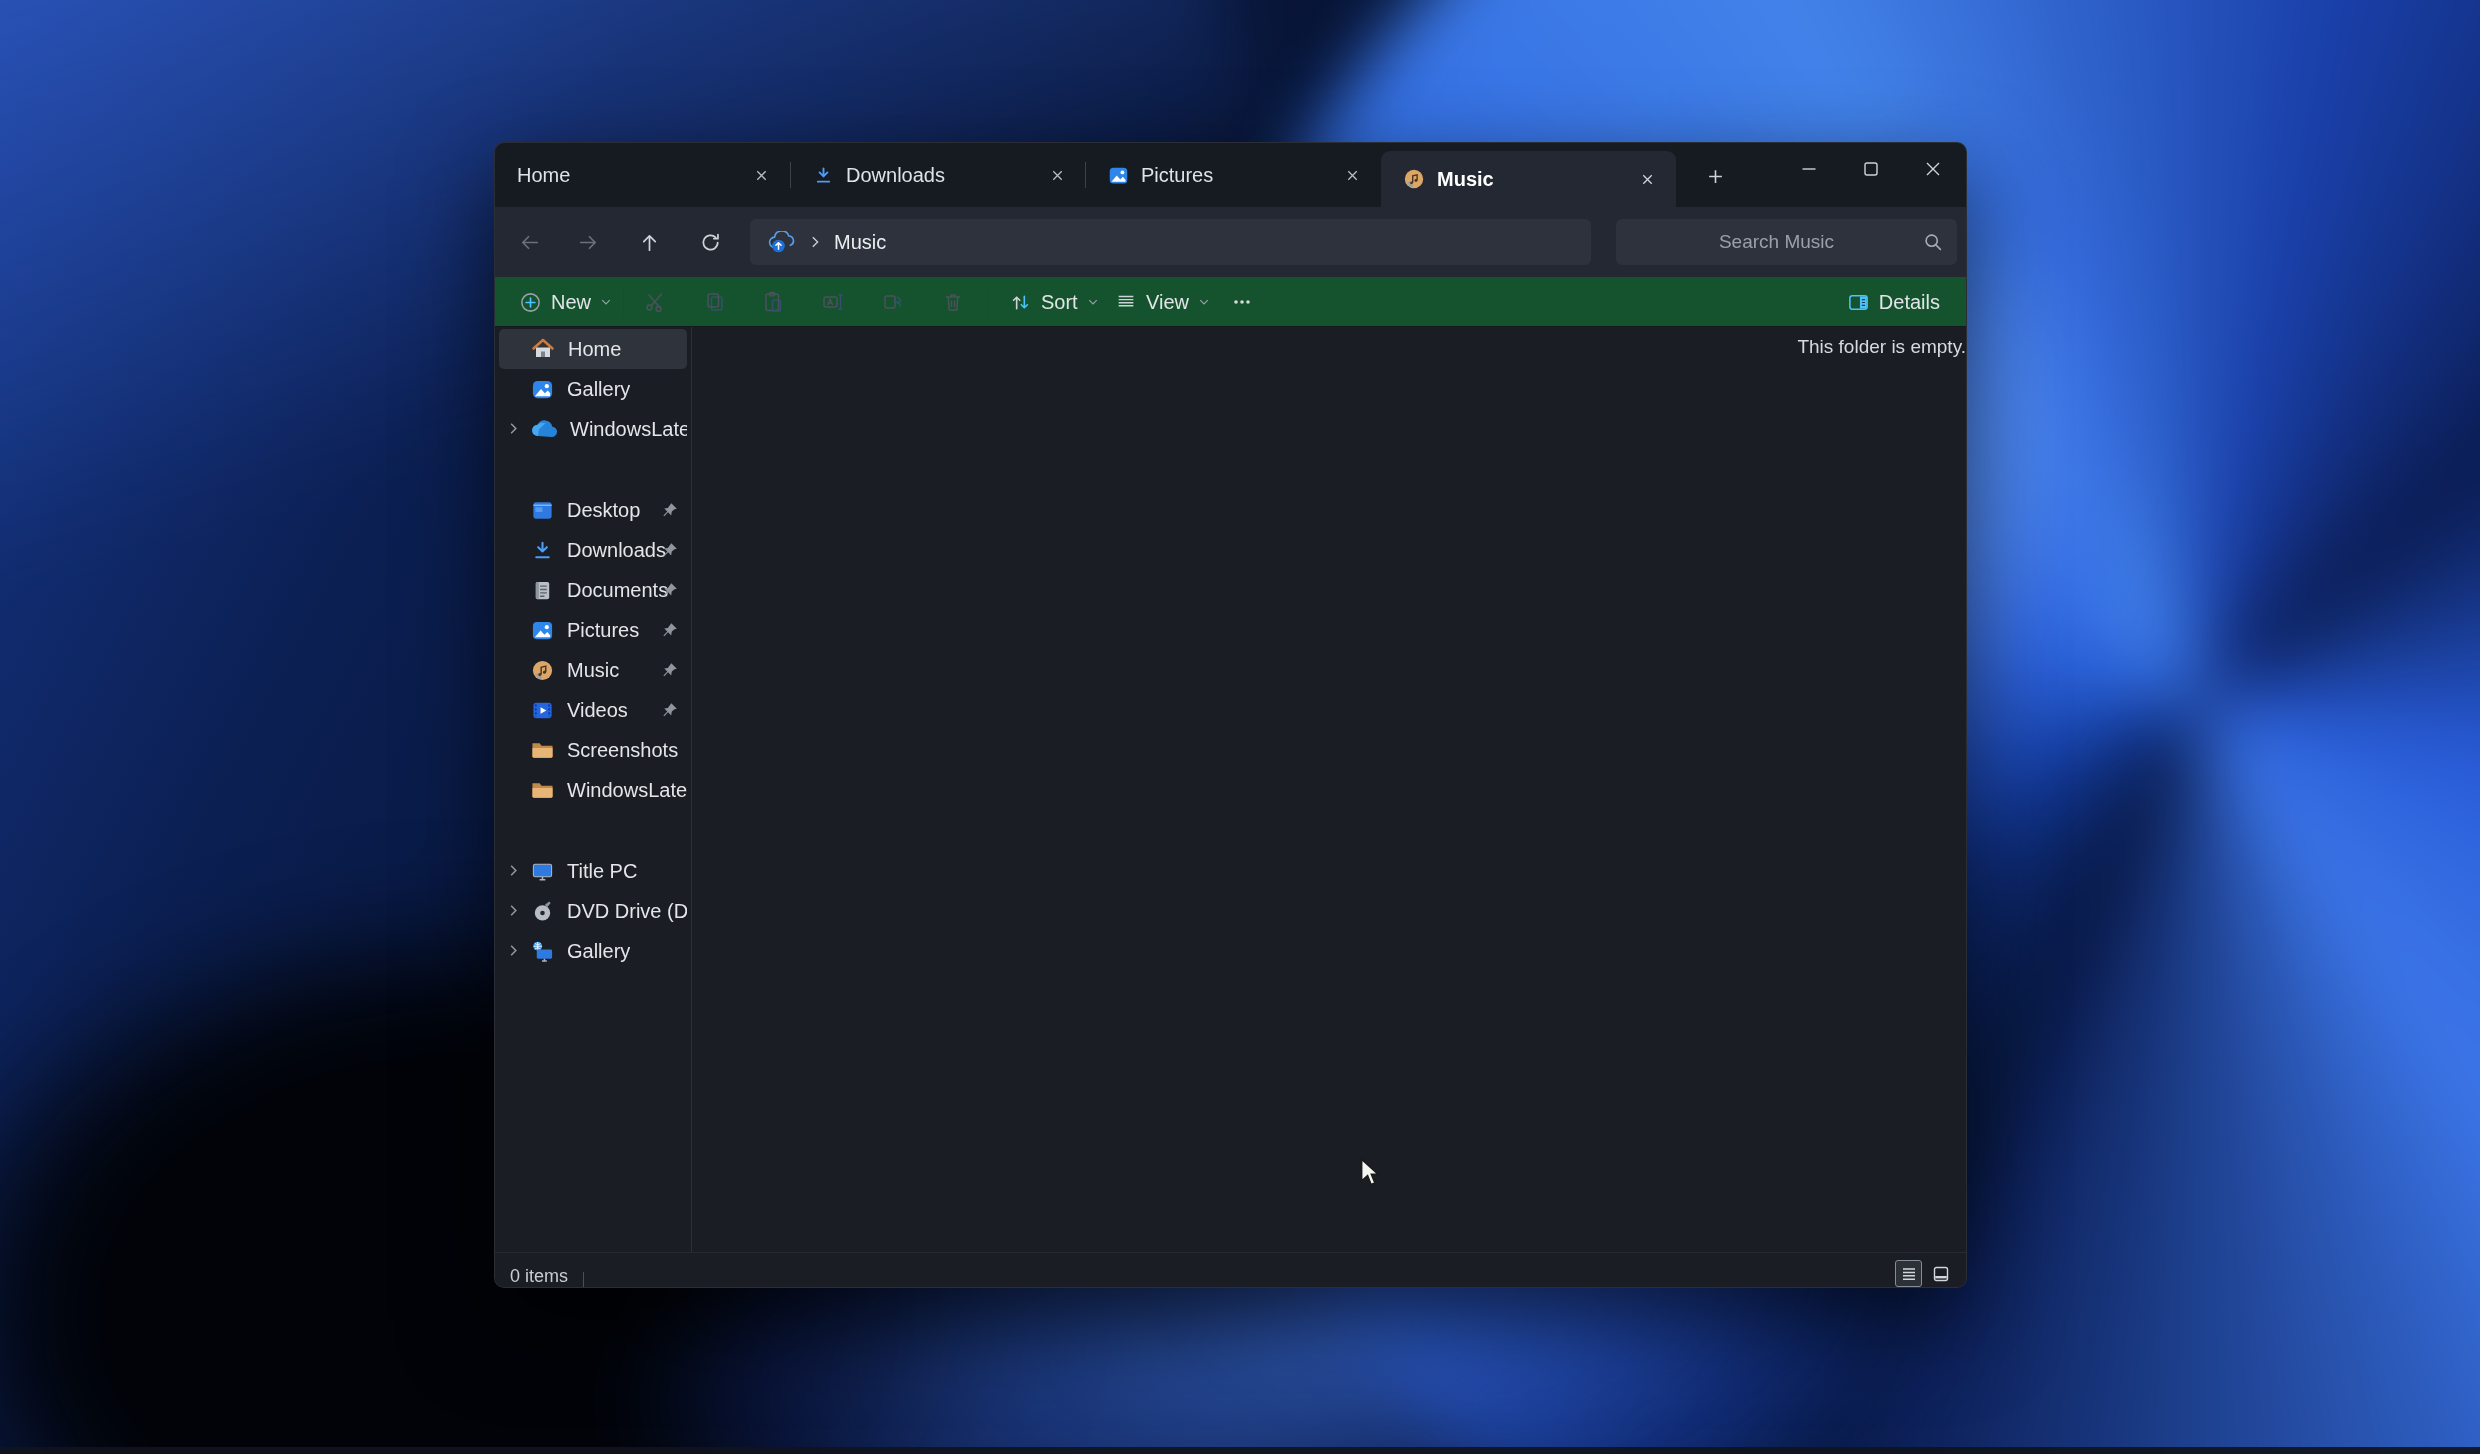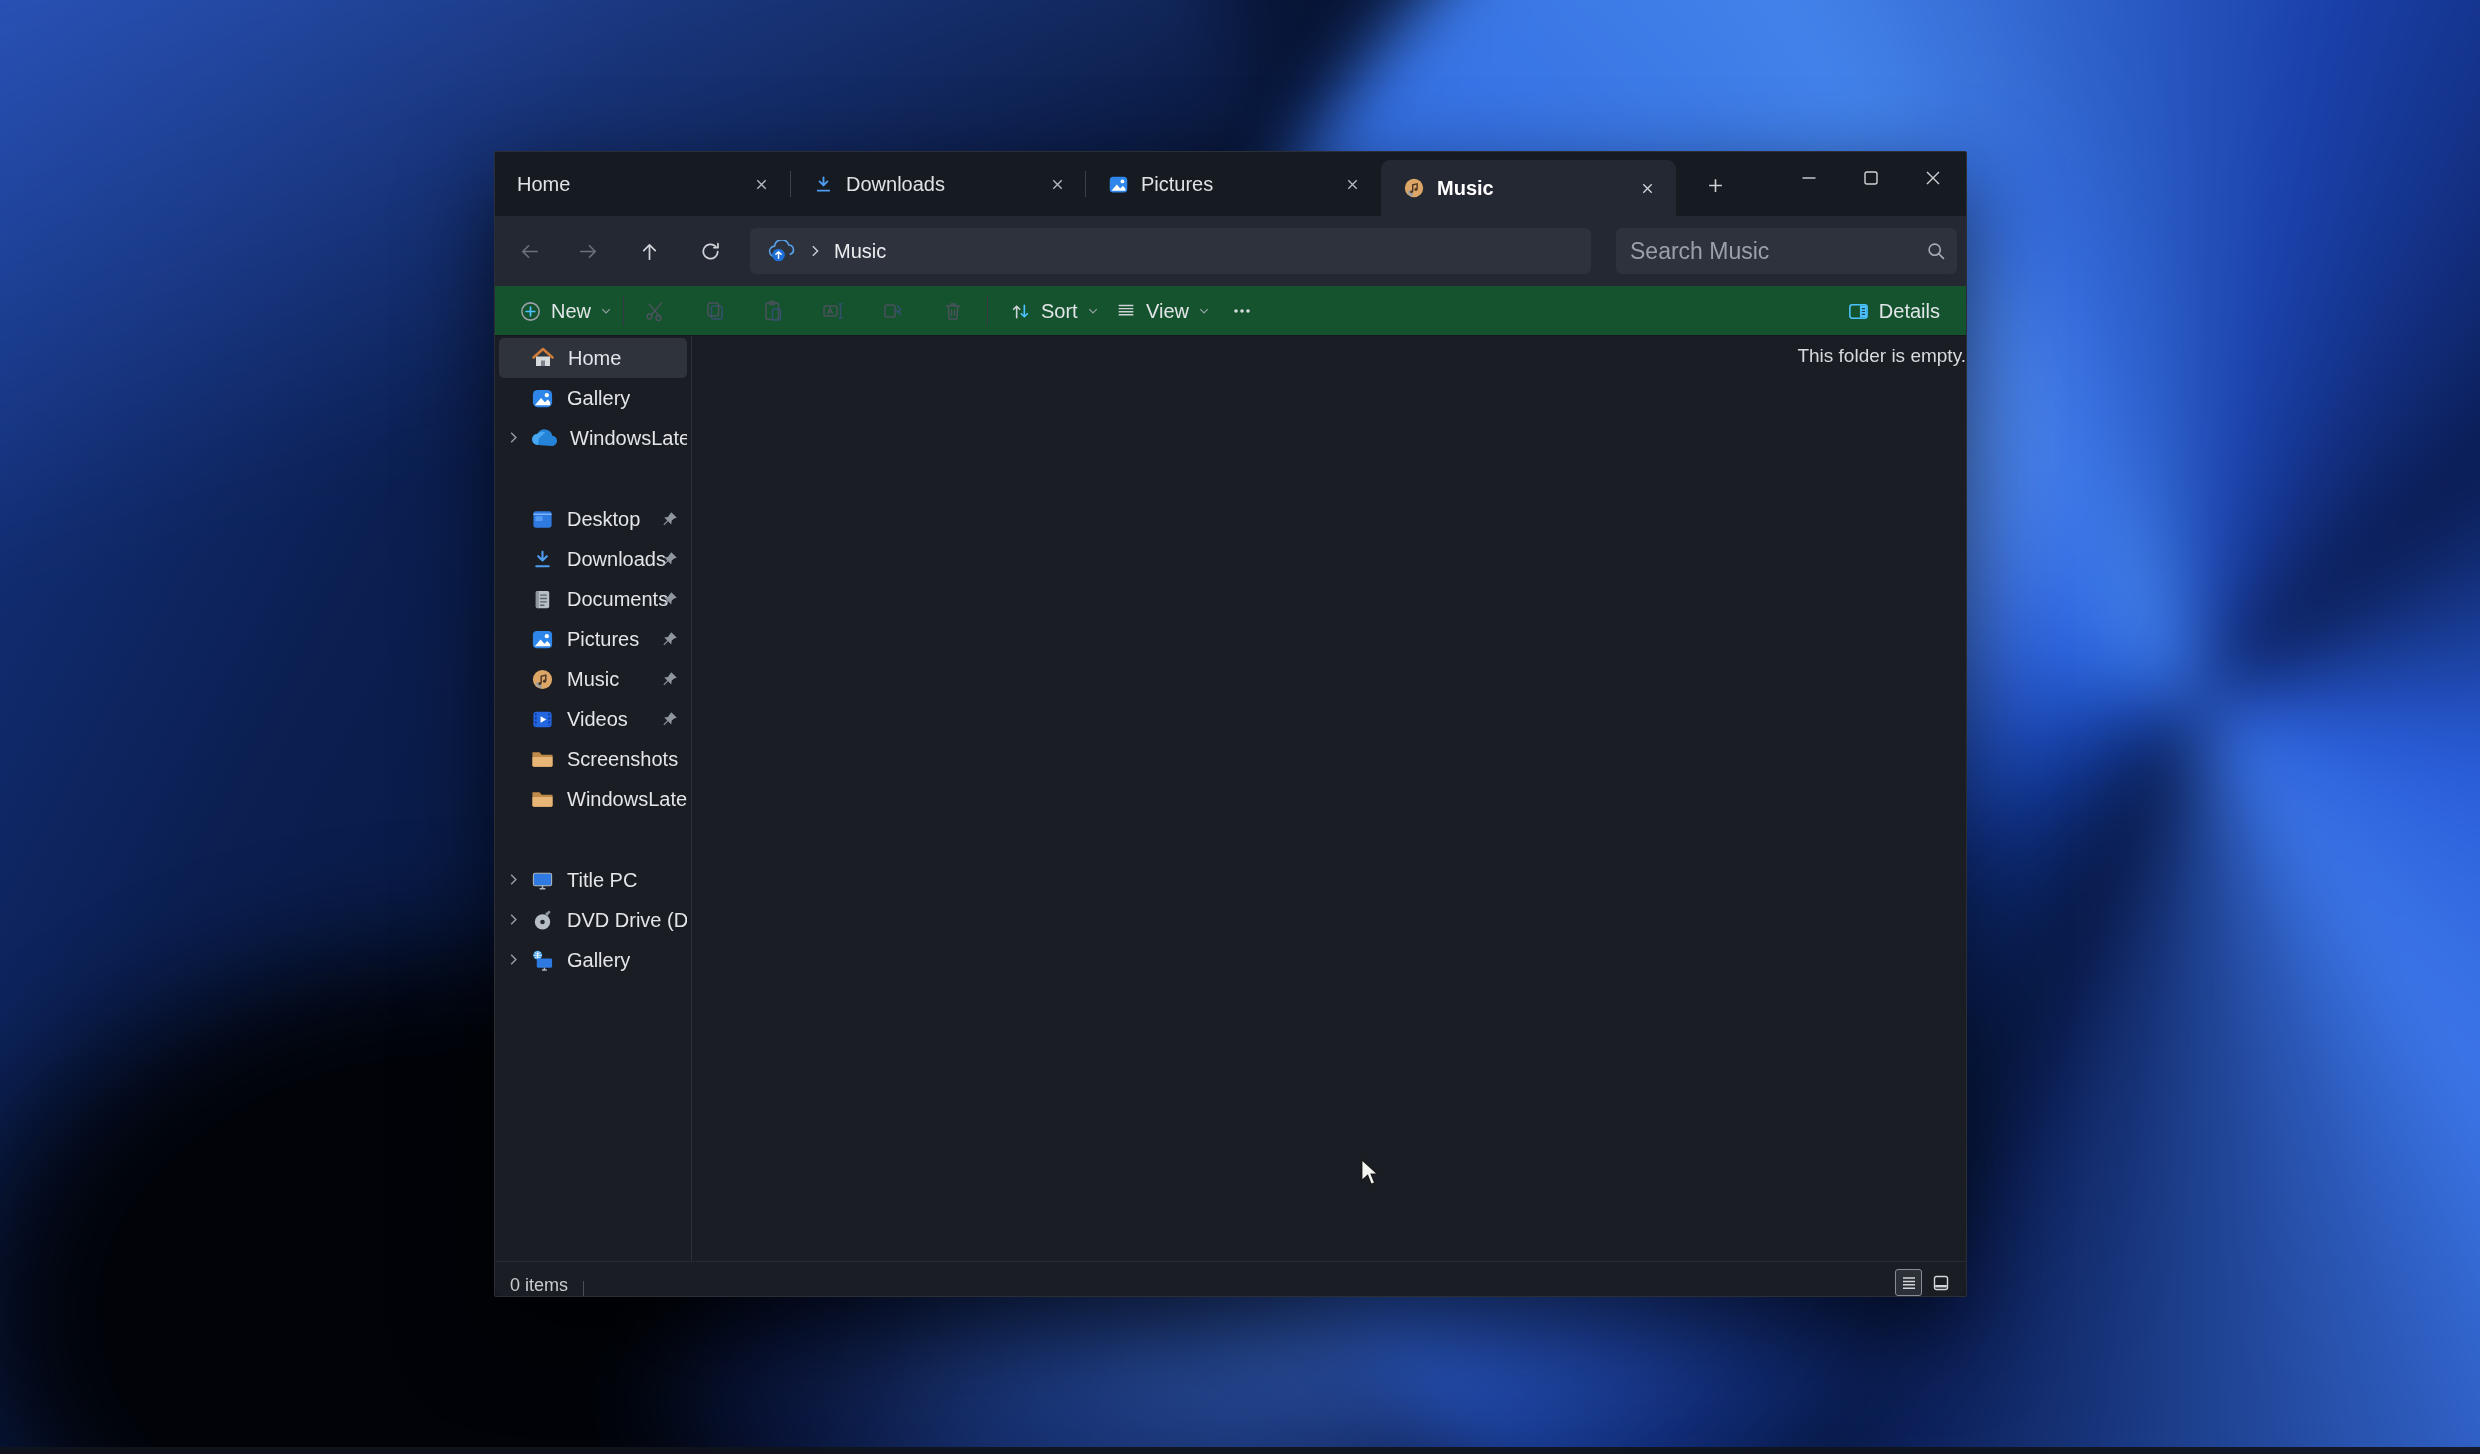--- a/index.html
+++ b/index.html
@@ -22,22 +22,22 @@
     background:radial-gradient(closest-side, #02040c 55%, transparent 80%); }
   .wp-leftbeam { left:-340px; top:-240px; width:1600px; height:980px; transform:rotate(-17deg); filter:blur(34px);
     border-radius:0; background:linear-gradient(180deg, rgba(62,112,232,.55), transparent 68%); }
   .wp-bottomdark { left:-260px; bottom:-380px; width:1450px; height:1050px; filter:blur(40px);
     background:radial-gradient(closest-side, #010308 55%, transparent 80%); }
   .wp-bottomglow { left:430px; bottom:-260px; width:1750px; height:760px; transform:rotate(-7deg); filter:blur(28px);
     background:radial-gradient(closest-side, rgba(70,130,250,.6), rgba(30,70,200,.25) 62%, transparent 80%); }
   .bottom-strip { position:absolute; left:0; bottom:0; width:100%; height:7px; background:#10141c; opacity:.92; }
 
   
-  .window { position:absolute; left:494px; top:151px; width:1473px; height:1146px;
-    background:#161a21; border:1px solid rgba(255,255,255,.09); border-radius:2px;
+  .window { position:absolute; left:494px; top:142px; width:1473px; height:1146px;
+    background:#161a21; border:1px solid rgba(255,255,255,.09); border-radius:10px;
     box-shadow:0 34px 90px rgba(0,0,0,.65); }
 
   
   .tabbar { position:absolute; left:0; top:0; right:0; height:64px; }
   .tab { position:absolute; bottom:0; height:64px; width:295px; display:flex; align-items:center;
     padding:0 14px 0 22px; gap:12px; cursor:default; }
   .tab-label { font-size:20px; color:#dfe2e6; white-space:nowrap; overflow:hidden; flex:1; }
   .tab.active { height:56px; background:#242832; border-radius:9px 9px 0 0; }
   .tab.active .tab-label { font-weight:700; color:#fff; }
   .tab-close { width:30px; height:30px; border:none; background:transparent; display:flex;
@@ -51,22 +51,22 @@
 
   
   .addressbar { position:absolute; left:0; top:64px; right:0; height:70px; background:#242832; }
   .navbtn { position:absolute; top:13px; width:46px; height:44px; border:none; background:transparent;
     display:flex; align-items:center; justify-content:center; border-radius:5px; }
   .breadcrumb { position:absolute; left:255px; top:12px; width:841px; height:46px; background:#2d323c;
     border-radius:6px; display:flex; align-items:center; padding-left:16px; gap:12px; }
   .crumb-label { font-size:20px; color:#eceef0; }
   .searchbox { position:absolute; left:1121px; top:12px; width:341px; height:46px; background:#2d323c;
     border-radius:6px; display:flex; align-items:center; padding:0 14px; }
-  .searchbox input { flex:1; background:transparent; border:none; outline:none; font-size:23px;
-    color:#f0abfc; font-family:inherit; }
+  .searchbox input { flex:1; background:transparent; border:none; outline:none; font-size:19px;
+    color:#f0abfc; font-family:inherit;text-align:center; }
   .searchbox input::placeholder { color:#9aa0a8; }
 
   
   .toolbar { position:absolute; left:0; top:134px; right:0; height:50px; background:#14532d;
     border-bottom:1px solid #15181d; }
   .tbtn { position:absolute; top:7px; height:36px; border:none; background:transparent; color:#e2e5e8;
     font-size:20px; font-family:inherit; display:flex; align-items:center; gap:9px; padding:0 10px;
     border-radius:5px; }
   .tb-sep { position:absolute; top:10px; width:1px; height:30px; background:#343943; }
   .tb-ico { position:absolute; top:7px; width:46px; height:36px; border:none; background:transparent;

